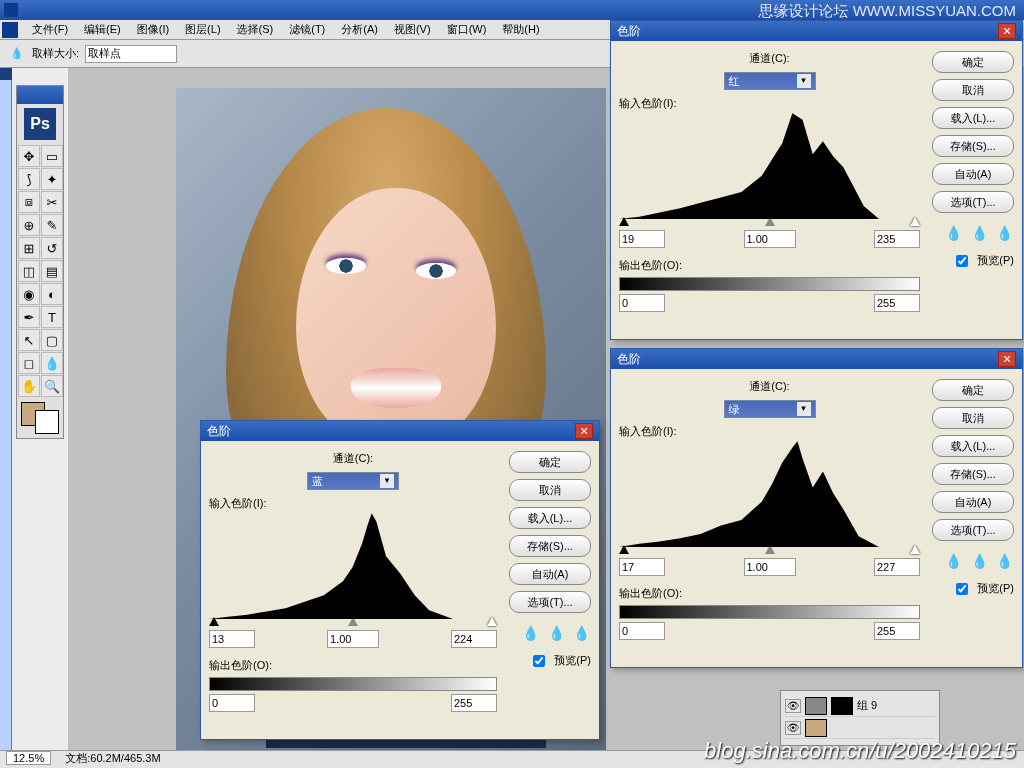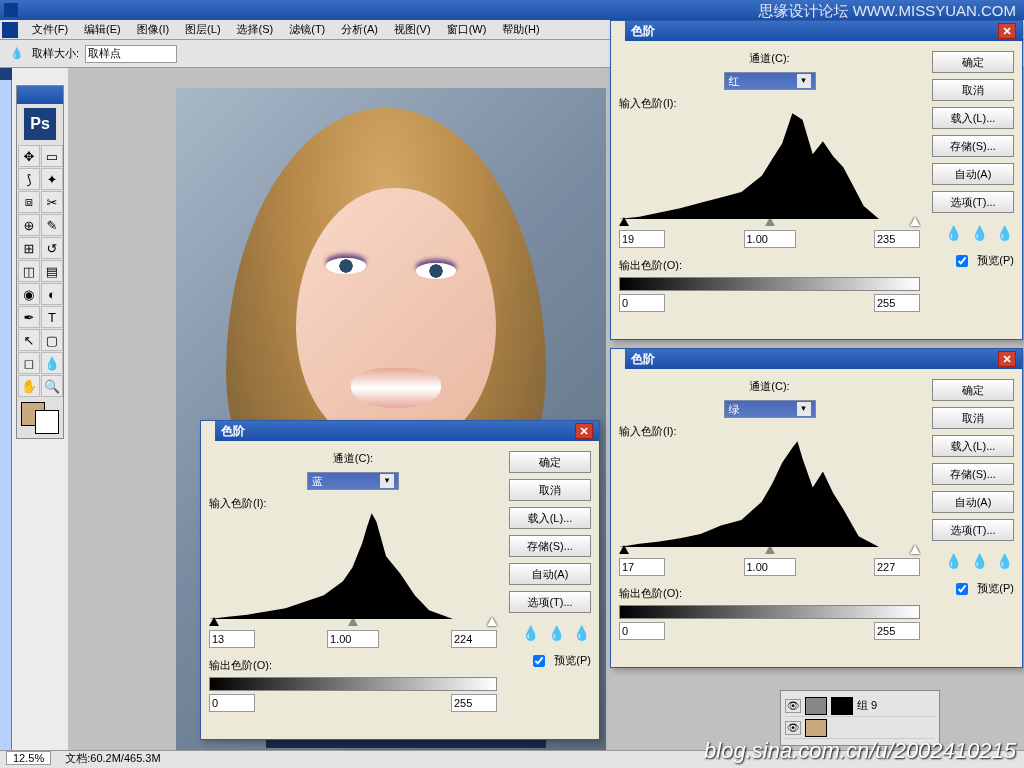--- a/index.html
+++ b/index.html
@@ -32,21 +32,21 @@
 .mouth { position: absolute; left: 135px; top: 260px; width: 90px; height: 40px; background: linear-gradient(#e8a898, #fff 50%, #e8a898); border-radius: 40% 40% 50% 50%; }
 .shirt { position: absolute; left: 50px; top: 440px; width: 280px; height: 200px;
   background: #1a2a4a;
   background-image: radial-gradient(circle, #fff 3px, transparent 3px);
   background-size: 22px 22px; border-radius: 40% 40% 0 0 / 25% 25% 0 0; }
 .statusbar { position: absolute; left: 0; bottom: 0; right: 0; height: 18px; background: #e4e4e4; border-top: 1px solid #999; display: flex; align-items: flex-start; padding: 0 6px; gap: 14px; font-size: 11px; }
 .statusbar .zoom-box { border: 1px solid #999; background: #fff; padding: 0 6px; height: 14px; line-height: 13px; }
 
 
 .dialog { position: absolute; background: #ece9d8; border: 1px solid #2a5aa8; box-shadow: 3px 3px 6px rgba(0,0,0,0.25); }
-.dialog .dtitle { height: 20px; background: linear-gradient(#3a6ec4,#1c4fa8); color: #fff; font-weight: bold; display: flex; align-items: center; padding: 0 6px; font-size: 12px; margin-left: 14px; }
+.dialog .dtitle { height: 20px; background: linear-gradient(#3a6ec4,#1c4fa8); color: #fff; font-weight: normal; display: flex; align-items: center; padding: 0 6px; font-size: 12px; }
 .dialog .dclose { margin-left: auto; width: 18px; height: 16px; background: #d04030; color: #fff; text-align: center; line-height: 14px; font-size: 11px; border: 1px solid #a02010; cursor: default; }
 .dialog .body { display: flex; padding: 10px 8px; gap: 8px; }
 .dialog .main { flex: 1; }
 .dialog .side { width: 86px; display: flex; flex-direction: column; gap: 6px; align-items: flex-end; }
 .dialog .side.wide { width: 86px; }
 .chan-row { display: flex; align-items: center; gap: 6px; margin-bottom: 6px; flex-direction: column; }
 .dd-sel { width: 92px; height: 18px; border: 1px solid #7a8aa8; background: linear-gradient(#4a6ab8,#5a7ac8); color: #fff; display: flex; align-items: center; padding: 0 4px; font-size: 11px; }
 .dd-sel .arrow { margin-left: auto; width: 14px; height: 14px; background: #e8e8e8; color: #000; text-align: center; line-height: 13px; font-size: 9px; }
 .lbl { font-size: 11px; }
 .histo { width: 244px; height: 108px; border: 0; position: relative; }
@@ -56,21 +56,21 @@
 .tri { width: 0; height: 0; border-left: 5px solid transparent; border-right: 5px solid transparent; }
 .tri.b { border-bottom: 9px solid #000; }
 .tri.g { border-bottom: 9px solid #888; }
 .tri.w { border-bottom: 9px solid #fff; filter: drop-shadow(0 0 1px #000); }
 .num-row { display: flex; justify-content: space-between; margin-top: 4px; }
 .num-row input, .out-row input { width: 46px; height: 18px; border: 1px solid #999; font-size: 11px; padding: 0 2px; text-align: left; }
 .num-row input.md { width: 52px; }
 .out-lbl { margin-top: 10px; font-size: 11px; }
 .grad { height: 14px; background: linear-gradient(to right, #000, #fff); border: 1px solid #888; margin-top: 4px; }
 .out-row { display: flex; justify-content: space-between; margin-top: 3px; }
-.btn { width: 82px; height: 22px; border: 1px solid #888; background: linear-gradient(#fff,#e0e0e0); border-radius: 0; font-size: 11px; display: flex; align-items: center; justify-content: center; cursor: default; }
+.btn { width: 82px; height: 22px; border: 1px solid #888; background: linear-gradient(#fff,#e0e0e0); border-radius: 10px; font-size: 11px; display: flex; align-items: center; justify-content: center; cursor: default; }
 .droppers { display: flex; gap: 8px; margin-top: 6px; }
 .droppers span { font-size: 14px; }
 .chk { display: flex; align-items: center; gap: 9px; font-size: 11px; margin-top: 6px; }
 .chk input { width: 12px; height: 12px; }
 .layers-panel { position: absolute; left: 780px; top: 690px; width: 160px; height: 56px; background: #e4e4e4; border: 1px solid #888; padding: 4px; font-size: 11px; }
 .layers-panel .row { display: flex; align-items: center; gap: 4px; height: 22px; border-bottom: 1px solid #ccc; }
 .layers-panel .eye { width: 16px; height: 14px; border: 1px solid #999; text-align: center; font-size: 10px; }
 .layers-panel .thumb { width: 22px; height: 18px; border: 1px solid #000; }
 .layers-panel .th-grp { background: #888; }
 .layers-panel .th-mask { background: #000; }

